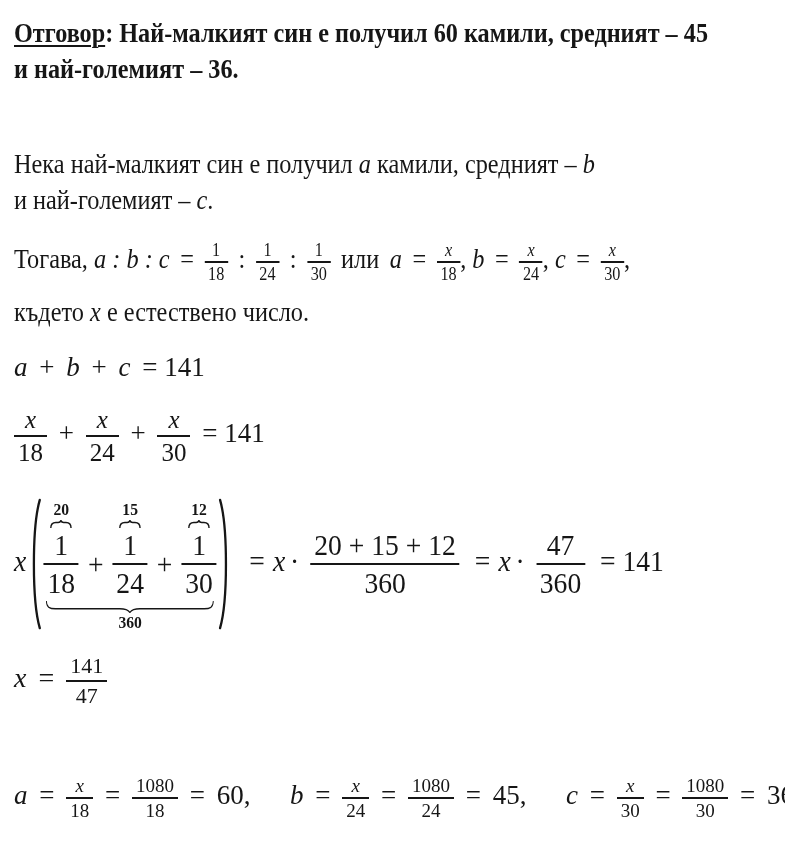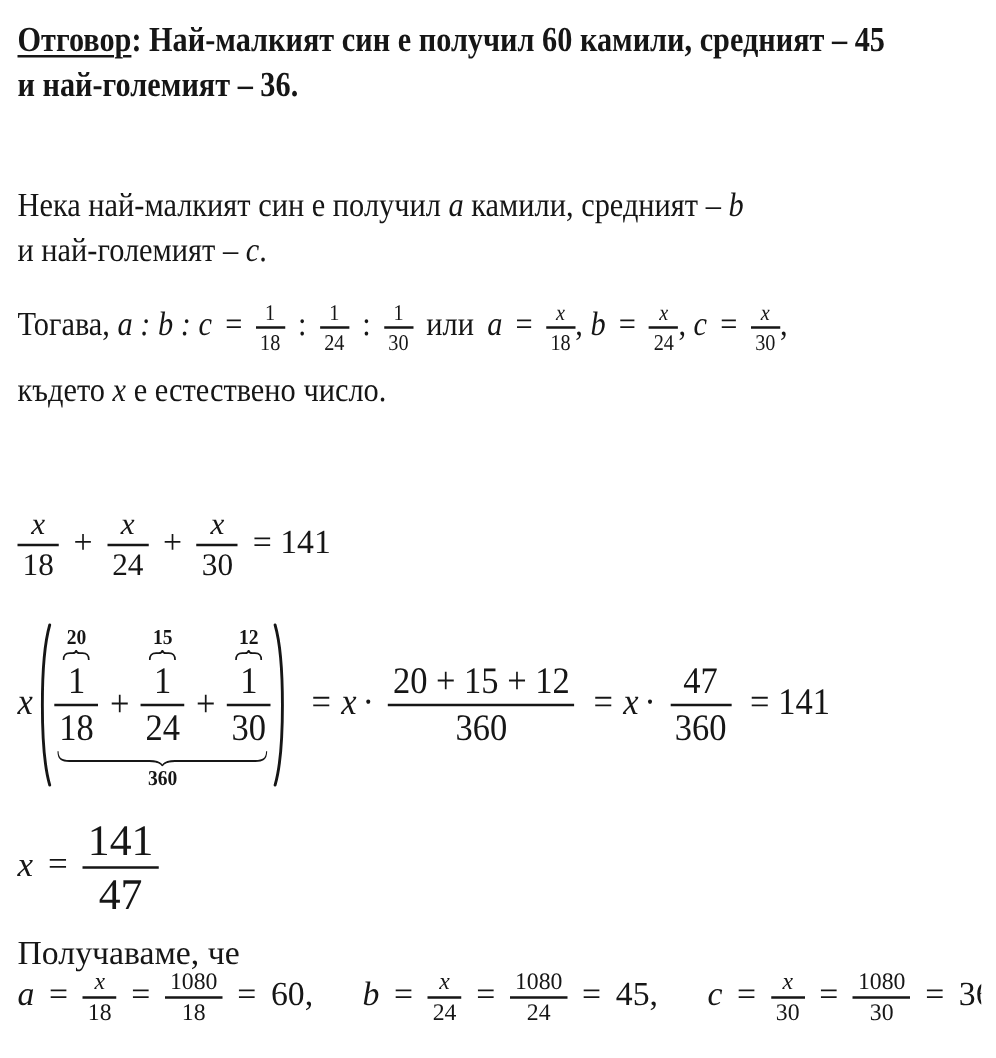--- a/index.html
+++ b/index.html
@@ -108,20 +108,28 @@
         <span class="fbar"></span>
         <span class="fden">30</span>
       </span><span>,</span>
   </div>
   <div class="blk t cx90" style="top:294px">
     <span>където</span>
     <span class="it">x</span>
     <span>е естествено число.</span>
   </div>
 
+  <div class="blk m27" style="top:352px">
+    <span class="it">a</span>
+    <span class="opn">+</span>
+    <span class="it">b</span>
+    <span class="opn">+</span>
+    <span class="it">c</span>
+    <span class="opn">= 141</span>
+  </div>
 
   <div class="blk m27" style="top:407px">
     <span class="frac md">
         <span class="fnum it">x</span>
         <span class="fbar"></span>
         <span class="fden">18</span>
       </span>
     <span class="opn">+</span>
     <span class="frac md">
         <span class="fnum it">x</span>
@@ -202,28 +210,27 @@
         <span class="fnum">47</span>
         <span class="fbar"></span>
         <span class="fden">360</span>
       </span>
     <span class="op">= 141</span>
   </div>
 
   <div class="blk m28" style="top:655px">
     <span class="it">x</span>
     <span class="opn">=</span>
-    <span class="frac md" style="font-size:35px">
+    <span class="frac md" style="font-size:22px">
         <span class="fnum">141</span>
         <span class="fbar"></span>
         <span class="fden">47</span>
       </span>
   </div>
 
-  <div class="blk t" style="top:744px">Получаваме, че</div>
 
   <div class="blk m27" style="top:776px">
     <span>
       <span class="it">a</span>
       <span class="opn">=</span>
       <span class="frac fm">
           <span class="fnum it">x</span>
           <span class="fbar"></span>
           <span class="fden">18</span>
         </span>

